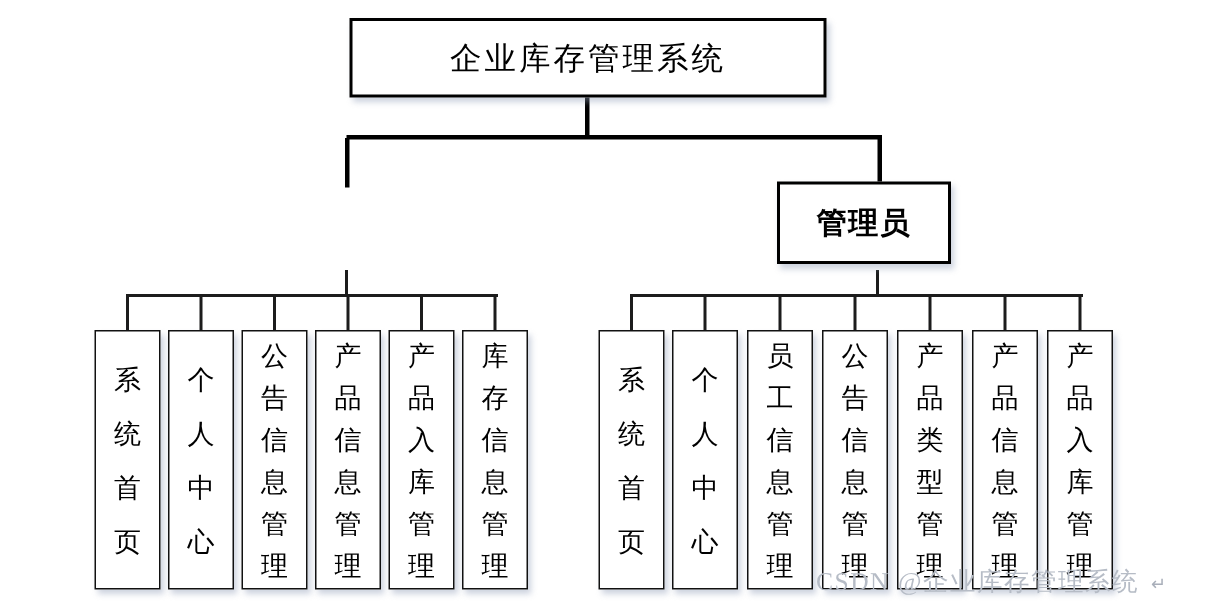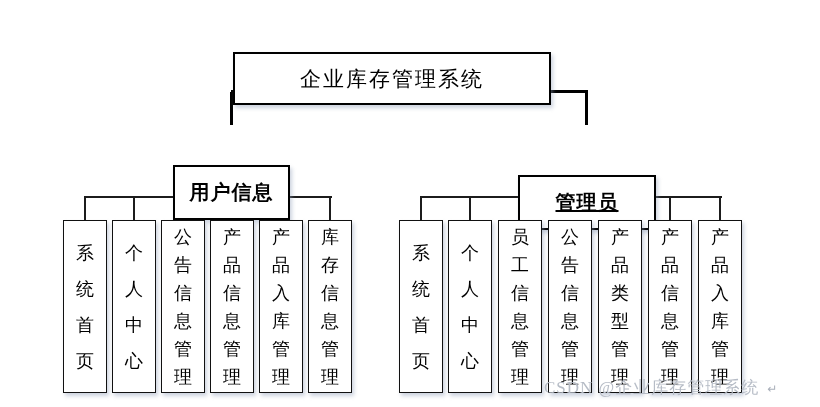--- a/index.html
+++ b/index.html
@@ -15,34 +15,33 @@
   .node {
     position: absolute;
     background: #ffffff;
     border: 2px solid #000000;
     box-sizing: border-box;
     display: flex;
     align-items: center;
     justify-content: center;
     box-shadow: 2px 3px 4px rgba(145,158,185,0.45);
     z-index: 2;
-    margin-top: 40px;
   }
   .root-box {
     left: 233px; top: 12px; width: 318px; height: 53px;
     font-size: 21px; letter-spacing: 2px;
   }
   .branch-box {
     font-family: "Liberation Sans", sans-serif;
     font-weight: bold;
     font-size: 20px;
     letter-spacing: 1px;
   }
   #branch-user  { left: 173px; top: 125px; width: 117px; height: 55px; }
-  #branch-admin { left: 518px; top: 135px; width: 138px; height: 55px; text-decoration: underline; }
+  #branch-admin { left: 518px; top: 121px; width: 116px; height: 55px; }
   .line { position: absolute; background: #000000; z-index: 1; }
   .line.thin { background: #1c1c1c; }
   .leaf {
     position: absolute;
     top: 220px;
     width: 44px;
     height: 173px;
     background: #ffffff;
     border: 1.5px solid #111111;
     box-sizing: border-box;
@@ -80,23 +79,20 @@
 
   <div class="node root-box">
     <span>企业库存管理系统</span>
   </div>
 
   <div class="line" style="left:390px; top:64px; width:3px;  height:28px;"></div>
   <div class="line" style="left:231px; top:90px; width:357px; height:3px;"></div>
   <div class="line" style="left:230px; top:92px; width:3px;  height:33px;"></div>
   <div class="line" style="left:585px; top:92px; width:3px;  height:33px;"></div>
 
-  <div class="node branch-box" id="branch-user">
-    <span>用户信息</span>
-  </div>
   <div class="node branch-box" id="branch-admin">
     <span>管理员</span>
   </div>
 
   <div class="line thin" style="left:230px; top:180px; width:2px;   height:17px;"></div>
   <div class="line thin" style="left:84px;  top:196px; width:248px; height:2px;"></div>
   <div class="line thin" style="left:584px; top:180px; width:2px;   height:17px;"></div>
   <div class="line thin" style="left:420px; top:196px; width:302px; height:2px;"></div>
 
   <div id="leaves">

